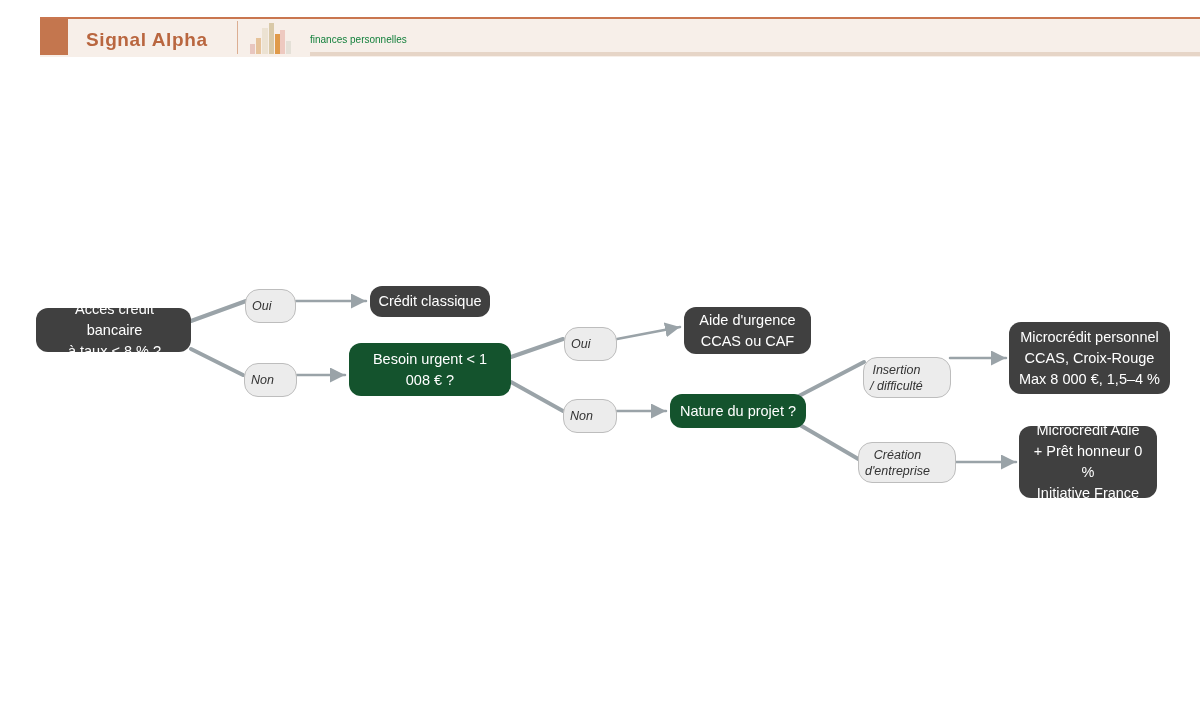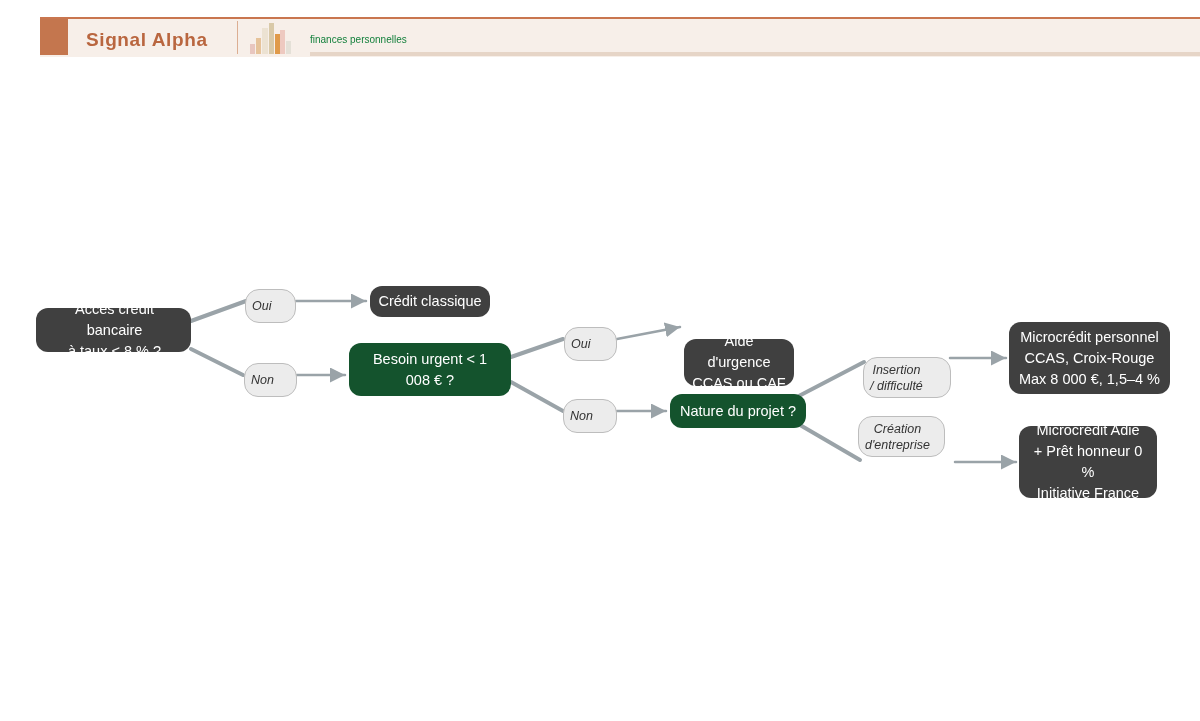--- a/index.html
+++ b/index.html
@@ -196,21 +196,21 @@
     <span>Crédit classique</span>
   </div>
 
   <div class="node gray" style="left:349px; top:343px; width:162px; height:53px;">
     <span>
       <span>Besoin urgent &lt; 1</span><br>
       <span>008 € ?</span>
     </span>
   </div>
 
-  <div class="node teal" style="left:684px; top:307px; width:110px; height:47px;margin-top:32px;">
+  <div class="node teal" style="left:684px; top:307px; width:127px; height:47px;">
     <span>
       <span>Aide d'urgence</span><br>
       <span>CCAS ou CAF</span>
     </span>
   </div>
 
   <div class="node gray" style="left:670px; top:394px; width:136px; height:34px;">
     <span>Nature du projet ?</span>
   </div>
 
@@ -246,20 +246,20 @@
     <span>Non</span>
   </div>
 
   <div class="edge-label" style="left:863px; top:338px; width:88px; height:41px;margin-top:19px;">
     <span>
       <span>Insertion</span><br>
       <span>/ difficulté</span>
     </span>
   </div>
 
-  <div class="edge-label" style="left:858px; top:416px; width:87px; height:41px;">
+  <div class="edge-label" style="left:858px; top:442px; width:98px; height:41px;">
     <span>
       <span>Création</span><br>
       <span>d'entreprise</span>
     </span>
   </div>
 
 </div>
 
 </body></html>

